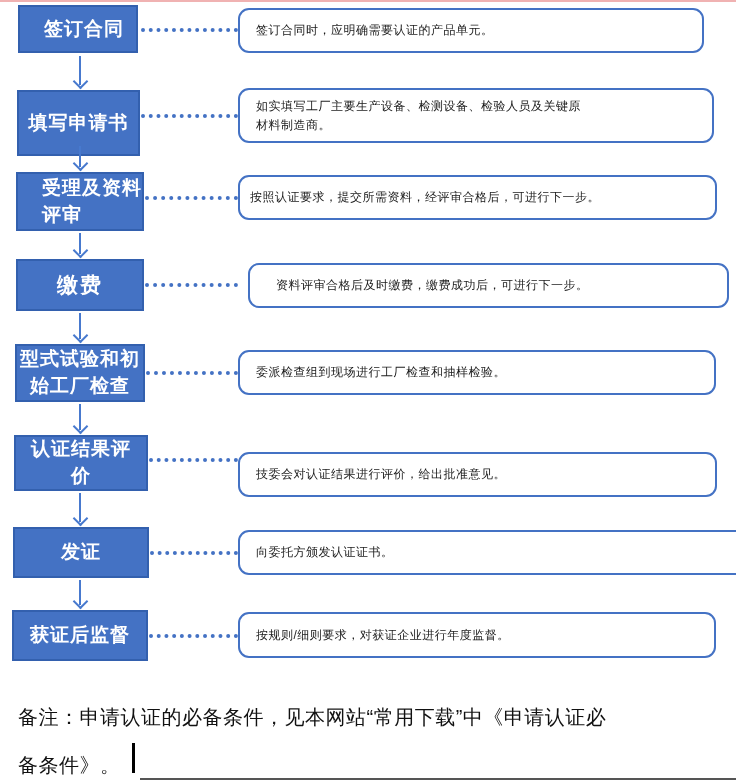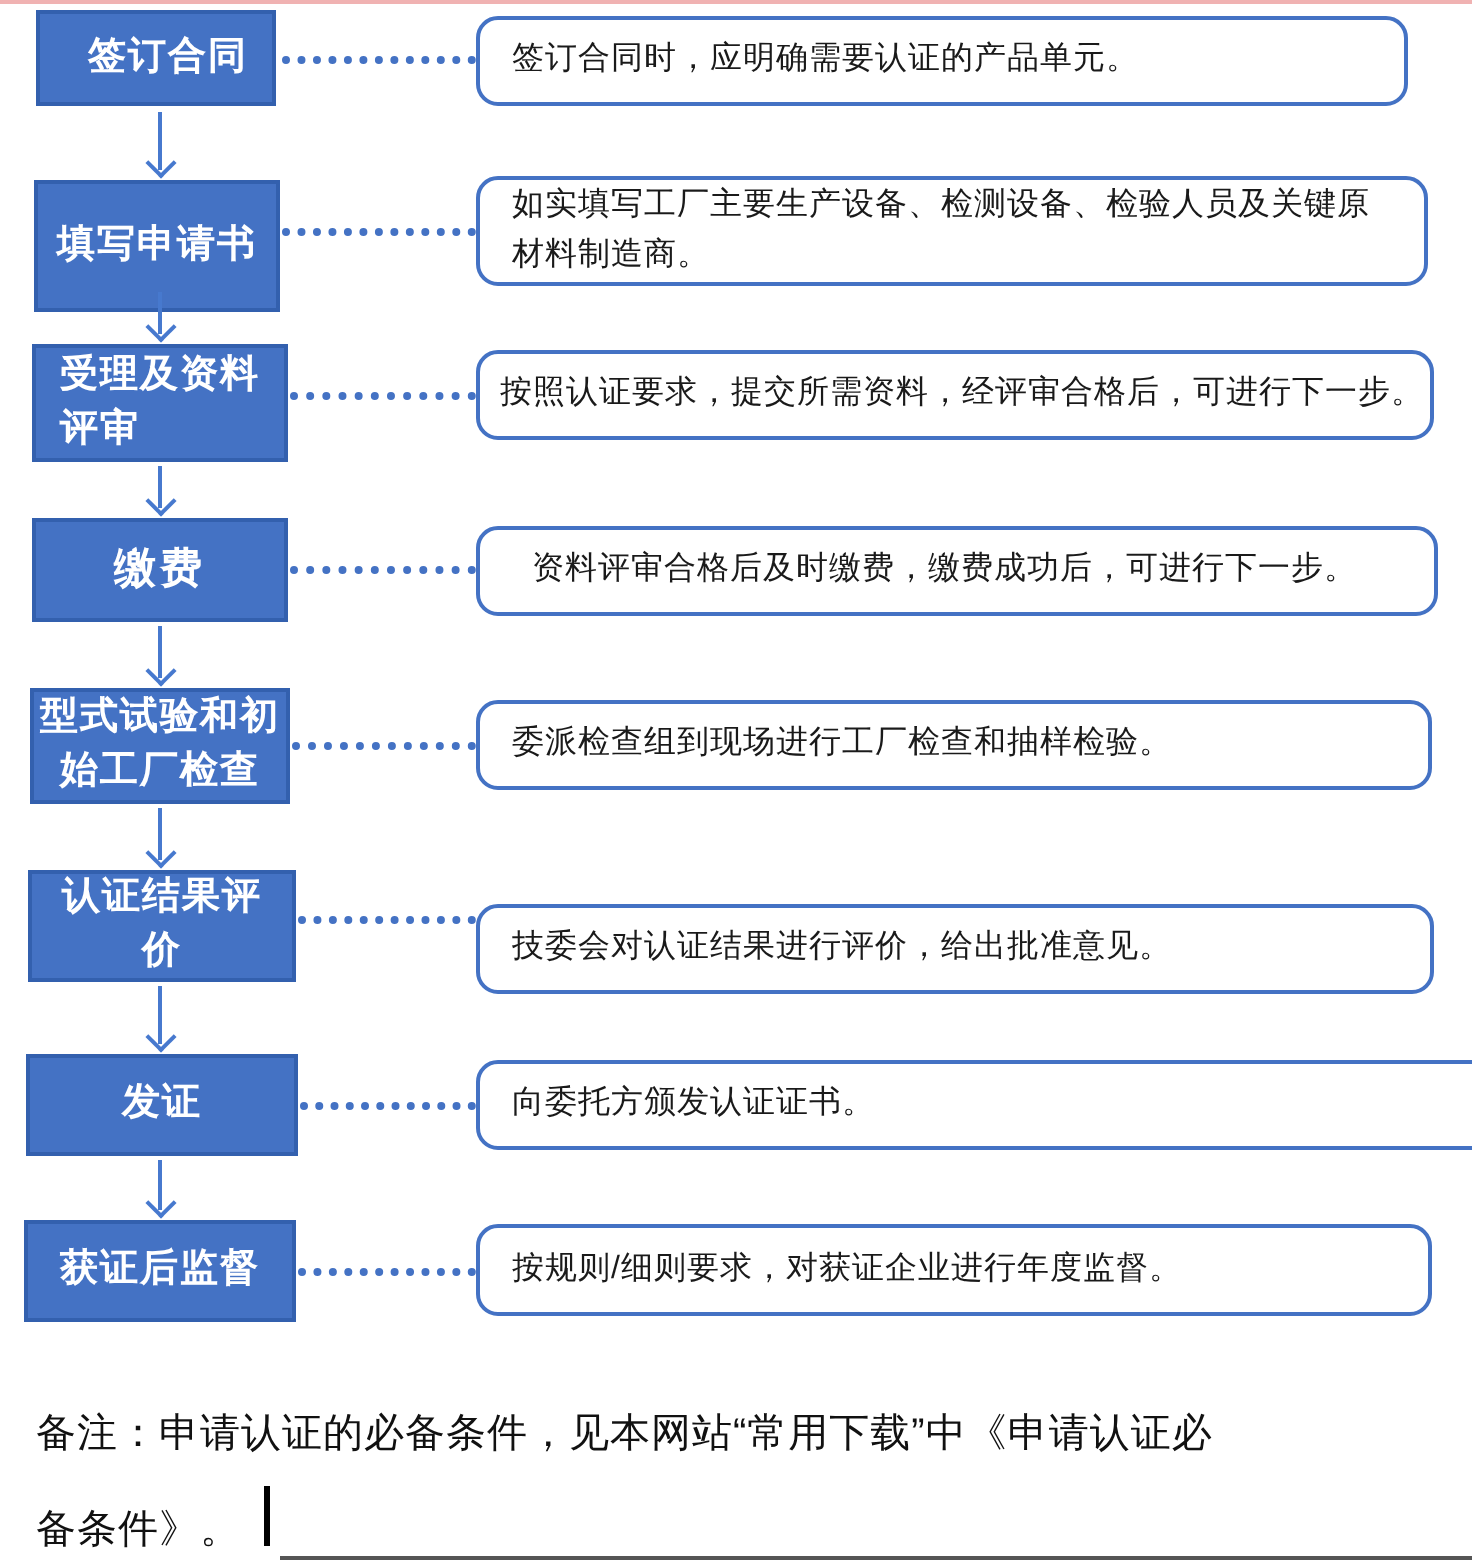--- a/index.html
+++ b/index.html
@@ -5,25 +5,25 @@
   html,body{margin:0;padding:0;background:#fff;}
   .canvas{position:relative;width:736px;height:781px;background:#ffffff;overflow:hidden;
           font-family:"Liberation Sans","DejaVu Sans",sans-serif;}
   .top-line{position:absolute;left:0;top:0;width:736px;height:2px;background:#f0b2b2;}
   .bottom-line{position:absolute;left:140px;top:778px;width:596px;height:2px;background:#555;}
 
   .step{position:absolute;background:#4472C4;border:2px solid #3360AE;box-sizing:border-box;
         display:flex;align-items:center;justify-content:center;color:#ffffff;font-weight:bold;
         font-size:19px;letter-spacing:1px;text-align:center;}
   .step .txt{white-space:pre;line-height:1.4;}
-  .step--left{justify-content:flex-start;text-align:left;padding-left:12px;}
+  .step--left{justify-content:flex-start;text-align:left;padding-left:24px;}
 
   .note{position:absolute;background:#ffffff;border:2px solid #4472C4;border-radius:11px;
         box-sizing:border-box;display:flex;align-items:center;color:#1a1a1a;
-        font-size:16px;padding:0 16px;}
+        font-size:12px;padding:0 16px;}
   .note .txt{white-space:pre;line-height:1.55;letter-spacing:0.5px;}
 
   .conn{position:absolute;height:0;border-top:4px dotted #4472C4;}
 
   .arrow{position:absolute;width:16px;}
   .arrow .shaft{position:absolute;left:7px;top:0;bottom:3px;width:2px;background:#4779CE;}
   .arrow .head{position:absolute;left:3px;bottom:1px;width:9px;height:9px;
                border-right:2px solid #4779CE;border-bottom:2px solid #4779CE;transform:rotate(45deg);}
 
   .footer-note{position:absolute;left:18px;top:693px;font-size:20px;line-height:48px;
@@ -36,21 +36,21 @@
   .s3{left:16px;top:172px;width:128px;height:59px;}
   .s4{left:16px;top:259px;width:128px;height:52px;font-size:21px;letter-spacing:2px;}
   .s5{left:15px;top:344px;width:130px;height:58px;}
   .s6{left:14px;top:435px;width:134px;height:56px;}
   .s7{left:13px;top:527px;width:136px;height:51px;}
   .s8{left:12px;top:610px;width:136px;height:51px;}
 
   .n1{left:238px;top:8px;width:466px;height:45px;}
   .n2{left:238px;top:88px;width:476px;height:55px;}
   .n3{left:238px;top:175px;width:479px;height:45px;padding:0 10px;}
-  .n4{left:238px;top:263px;width:481px;height:45px;padding-left:26px;}
+  .n4{left:248px;top:263px;width:481px;height:45px;padding-left:26px;}
   .n5{left:238px;top:350px;width:478px;height:45px;}
   .n6{left:238px;top:437px;width:479px;height:45px;margin-top:15px;}
   .n7{left:238px;top:530px;width:516px;height:45px;}
   .n8{left:238px;top:612px;width:478px;height:46px;}
 
   .c1{left:141px;top:28px;width:97px;}
   .c2{left:141px;top:114px;width:97px;}
   .c3{left:145px;top:196px;width:93px;}
   .c4{left:145px;top:283px;width:93px;}
   .c5{left:146px;top:371px;width:92px;}

